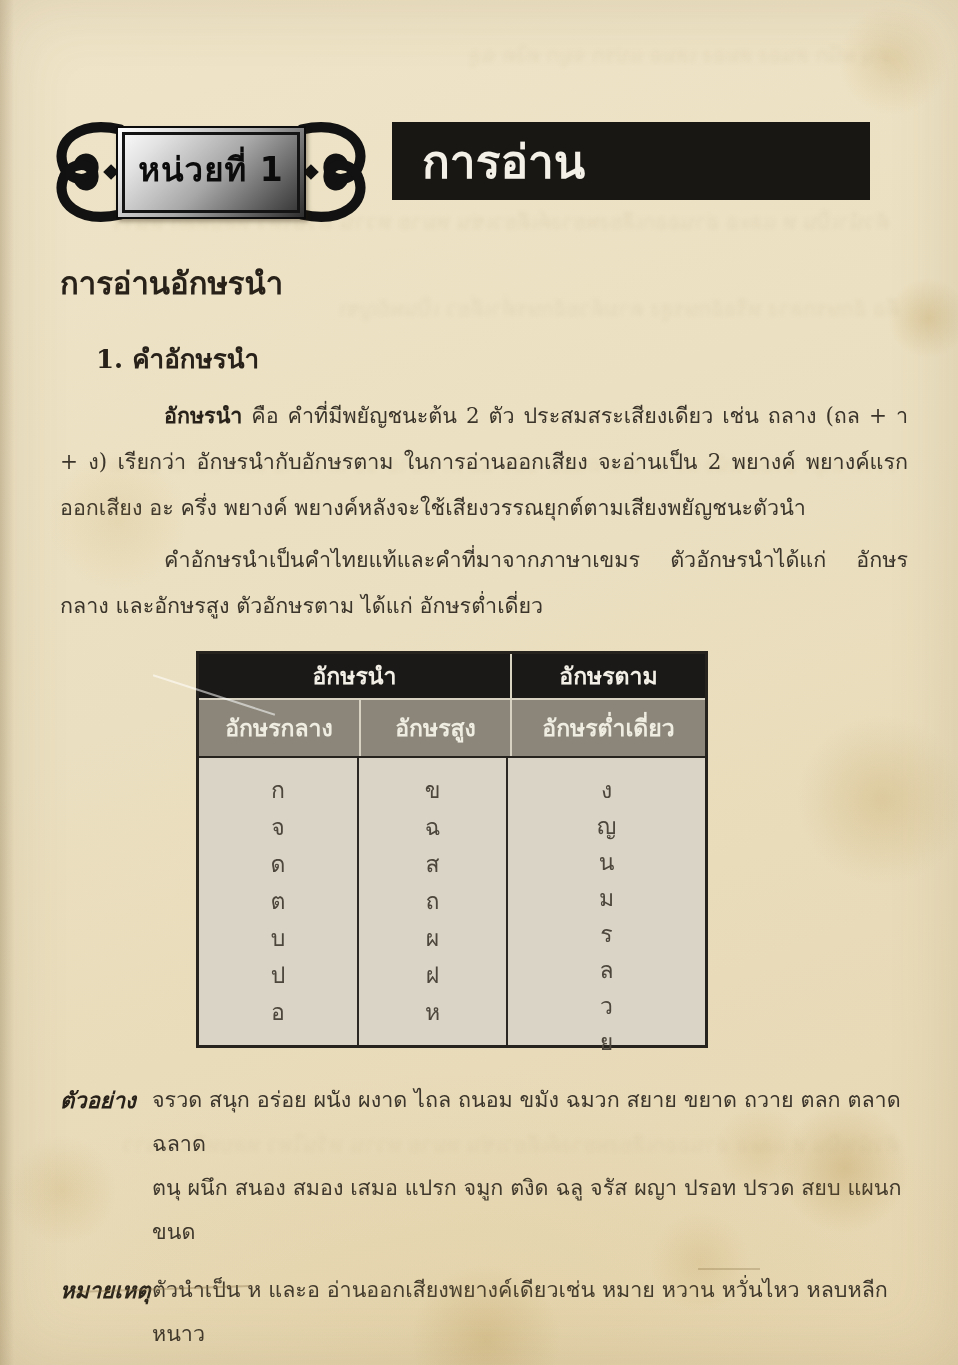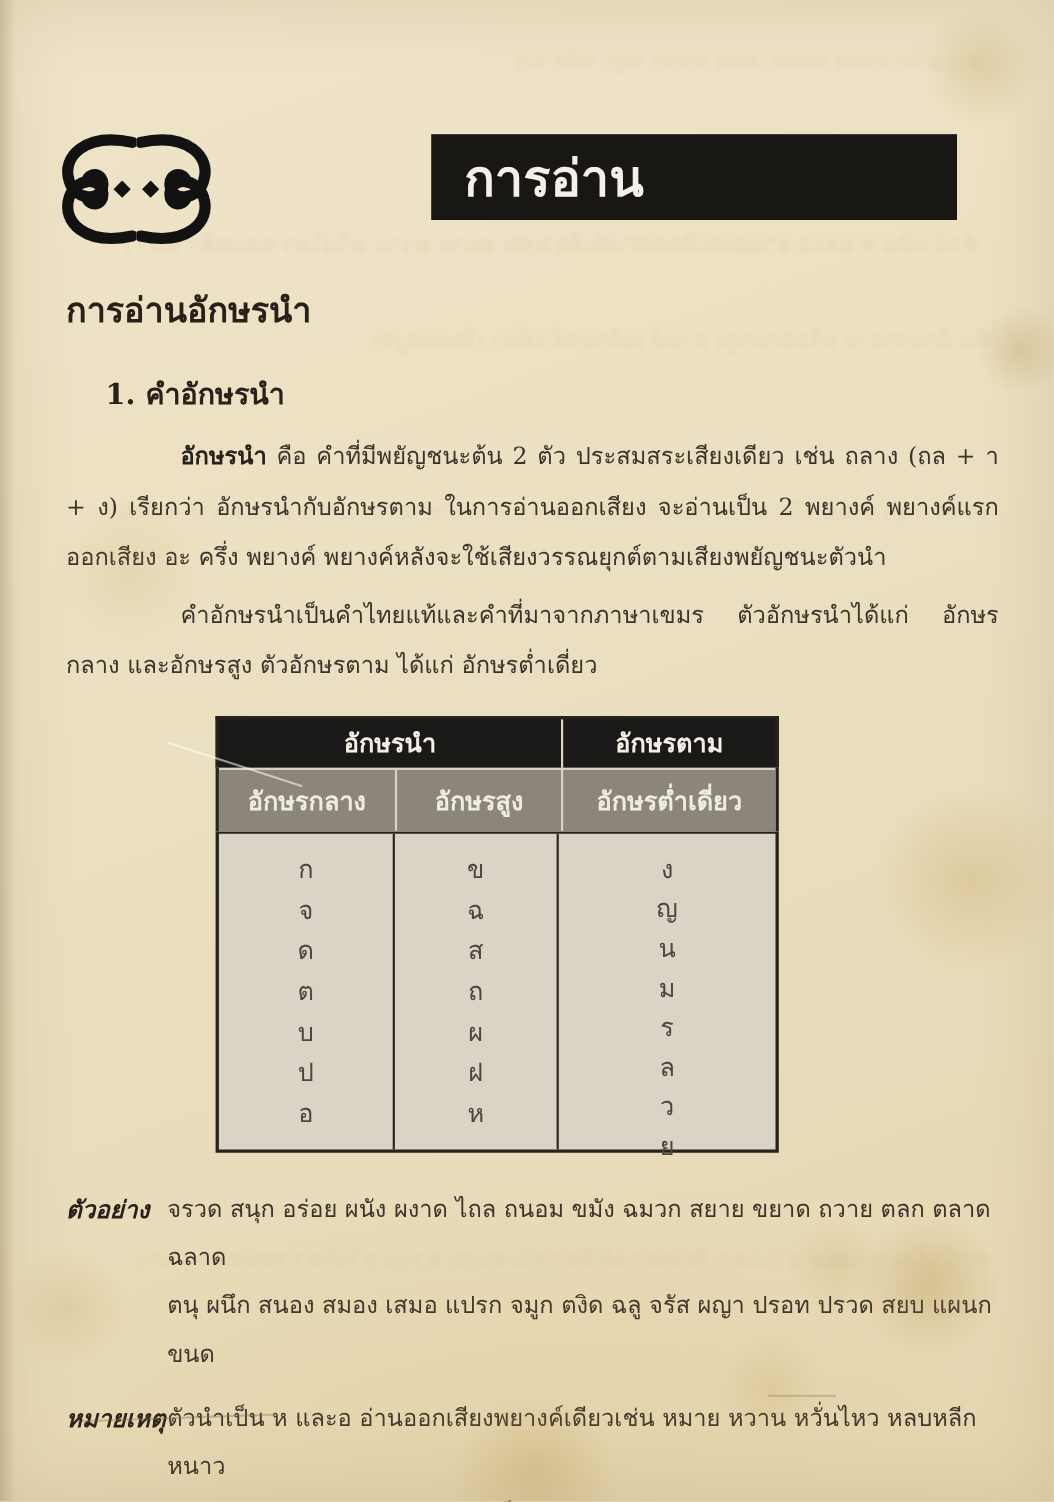--- a/index.html
+++ b/index.html
@@ -100,20 +100,23 @@
 <div class="ghost" style="top:1128px;left:70px;width:830px;opacity:.07;">ตัวนำเป็น ห และอ อ่านออกเสียงพยางค์เดียวเช่น หมาย หวาน หวั่นไหว หลบหลีก หนาว</div>
 
 <div class="ornament-group">
   <svg class="curl" viewBox="0 0 80 120">
     <g fill="none" stroke="#121212" stroke-width="11" stroke-linecap="round">
       <path d="M76,14 C30,4 6,28 14,52 C20,72 46,72 47,56 C48,44 34,42 31,52"></path>
       <path d="M76,106 C30,116 6,92 14,68 C20,48 46,48 47,64 C48,76 34,78 31,68"></path>
     </g>
     <rect x="60" y="54" width="12" height="12" transform="rotate(45 66 60)" fill="#121212"></rect>
   </svg>
+  <div class="plate">
+    <div class="plate-inner">หน่วยที่ 1</div>
+  </div>
   <svg class="curl right" viewBox="0 0 80 120">
     <g fill="none" stroke="#121212" stroke-width="11" stroke-linecap="round">
       <path d="M76,14 C30,4 6,28 14,52 C20,72 46,72 47,56 C48,44 34,42 31,52"></path>
       <path d="M76,106 C30,116 6,92 14,68 C20,48 46,48 47,64 C48,76 34,78 31,68"></path>
     </g>
     <rect x="60" y="54" width="12" height="12" transform="rotate(45 66 60)" fill="#121212"></rect>
   </svg>
 </div>
 <div class="banner">
   <span>การอ่าน</span>

